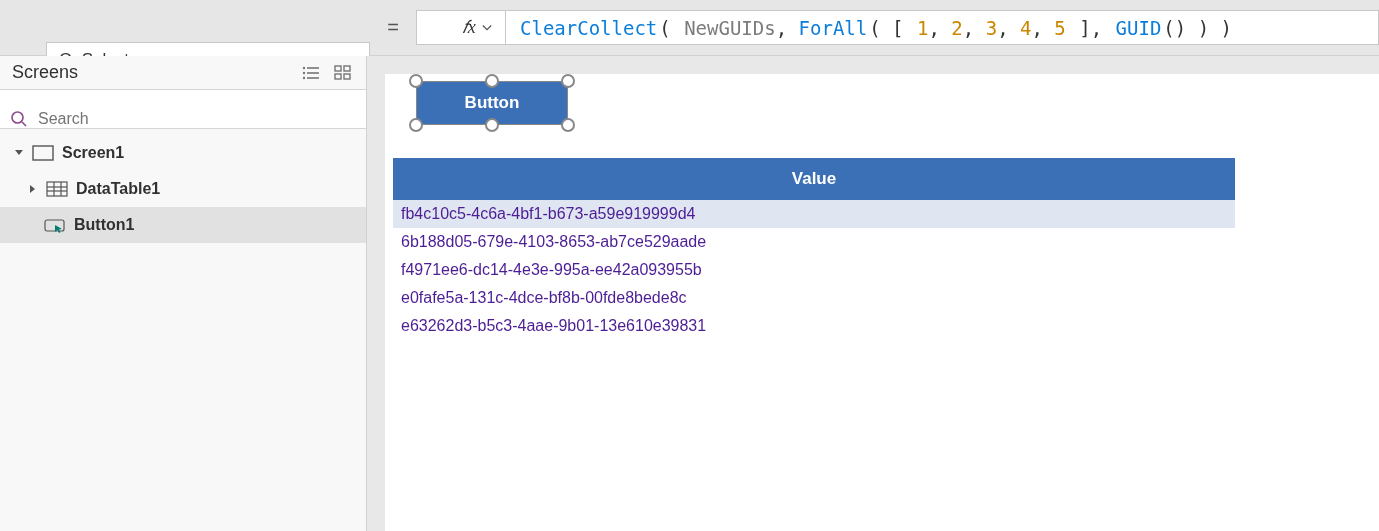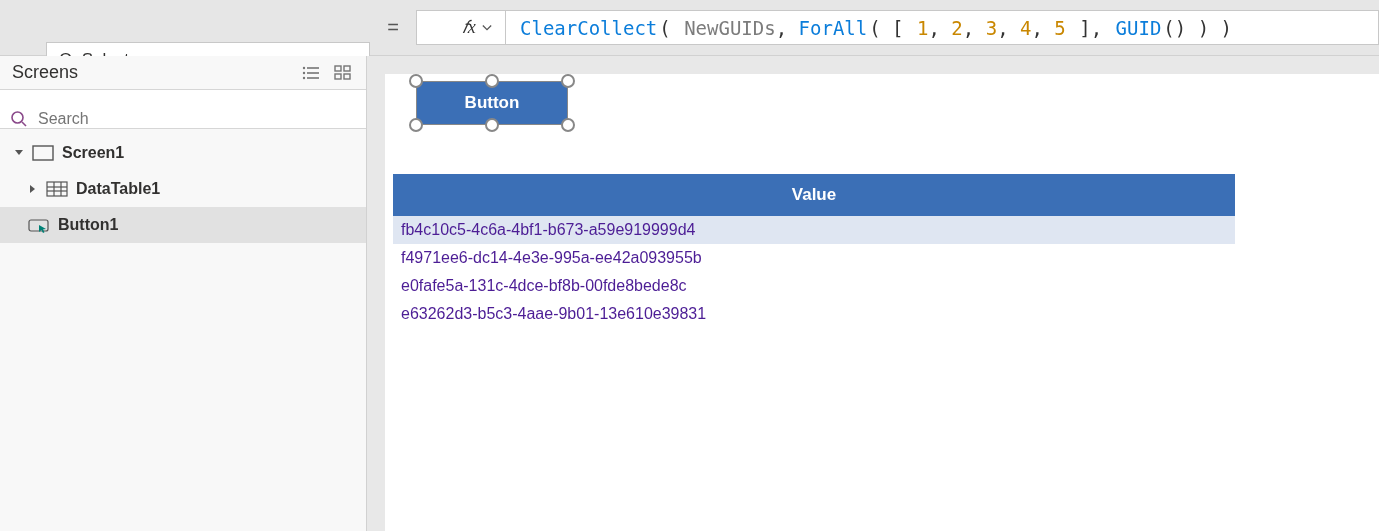--- a/index.html
+++ b/index.html
@@ -130,21 +130,21 @@
   .tree-row {
     display: flex;
     align-items: center;
     height: 36px;
     padding-left: 14px;
     gap: 8px;
     cursor: pointer;
     font-weight: bold;
   }
   .tree-row.indent1 { padding-left: 28px; }
-  .tree-row.indent2 { padding-left: 28px; }
+  .tree-row.indent2 { padding-left: 44px; }
   .tree-row.selected { background: #e1e1e1; }
   .tree-caret {
     width: 10px; height: 10px;
     display:inline-block;
   }
   .tree-icon { width: 22px; height: 18px; display:flex; align-items:center; justify-content:center;}
 
   .canvas {
     flex: 1;
     background: #e8e8e8;
@@ -178,21 +178,21 @@
     border: 2px solid #888;
     border-radius: 50%;
   }
   .sel-outline {
     position:absolute;
     border: 1px solid #888;
   }
   .datatable {
     position: absolute;
     left: 8px;
-    top: 100px;
+    top: 84px;
     width: 842px;
     border: none;
     font-size: 16px;
     color: #333;
   }
   .datatable .dt-header {
     background: #3b6fb6;
     color: #fff;
     font-weight: 600;
     text-align: center;
@@ -307,19 +307,20 @@
       <div class="sel-handle" style="left:176px;top:0px;"></div>
       <div class="sel-handle" style="left:24px;top:44px;"></div>
       <div class="sel-handle" style="left:100px;top:44px;"></div>
       <div class="sel-handle" style="left:176px;top:44px;"></div>
 
       <div class="datatable" id="datatable">
         <div class="dt-header">
           <span>Value</span>
         </div>
       <div class="dt-row sel">fb4c10c5-4c6a-4bf1-b673-a59e919999d4</div>
+          <div class="dt-row">6b188d05-679e-4103-8653-ab7ce529aade</div>
           <div class="dt-row">f4971ee6-dc14-4e3e-995a-ee42a093955b</div>
           <div class="dt-row">e0fafe5a-131c-4dce-bf8b-00fde8bede8c</div>
           <div class="dt-row">e63262d3-b5c3-4aae-9b01-13e610e39831</div>
         </div>
     </div>
   </div>
 </div>
 
 </body></html>

